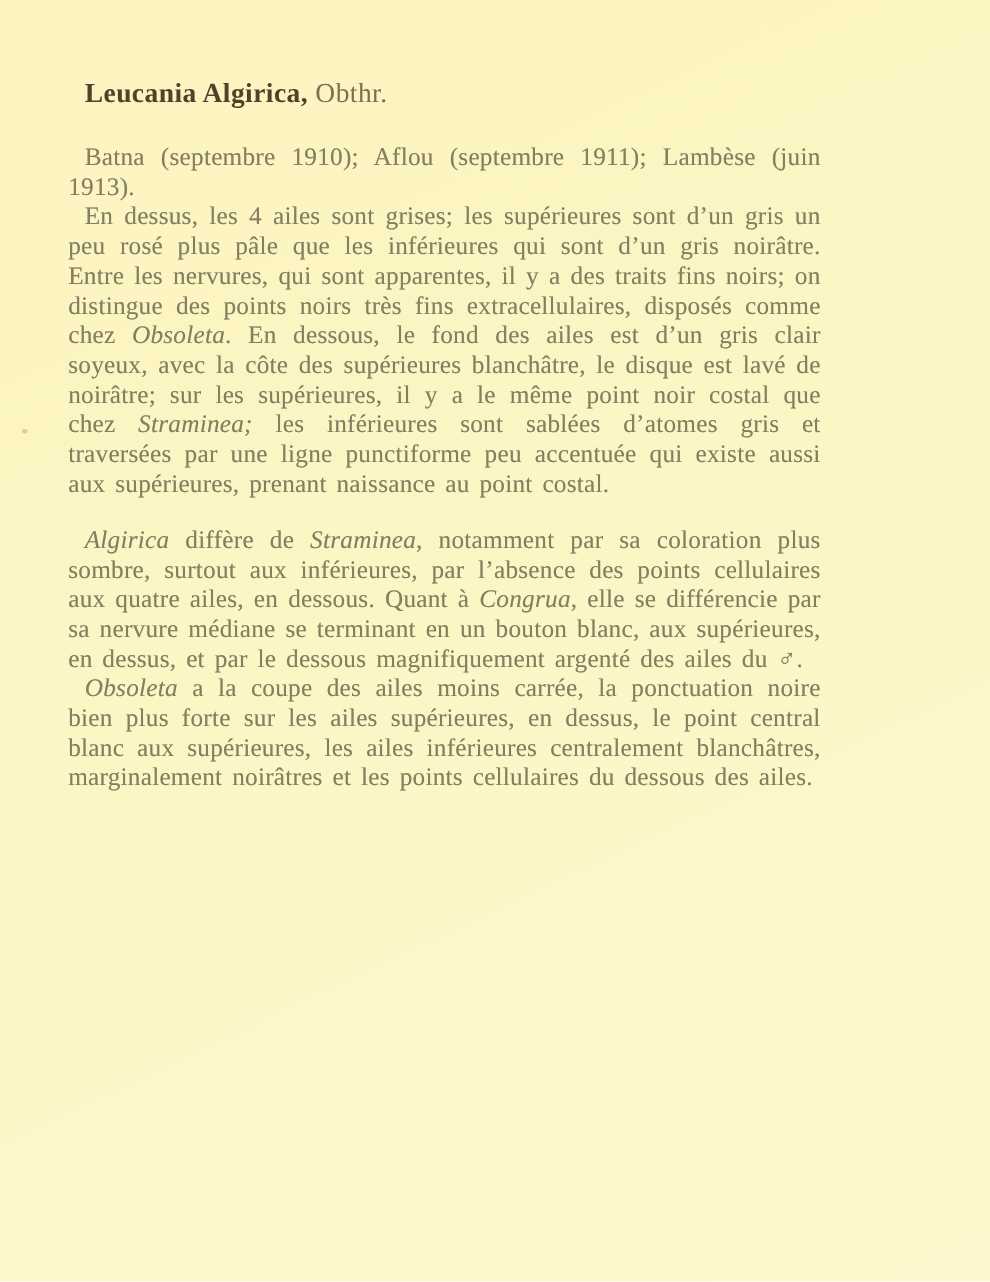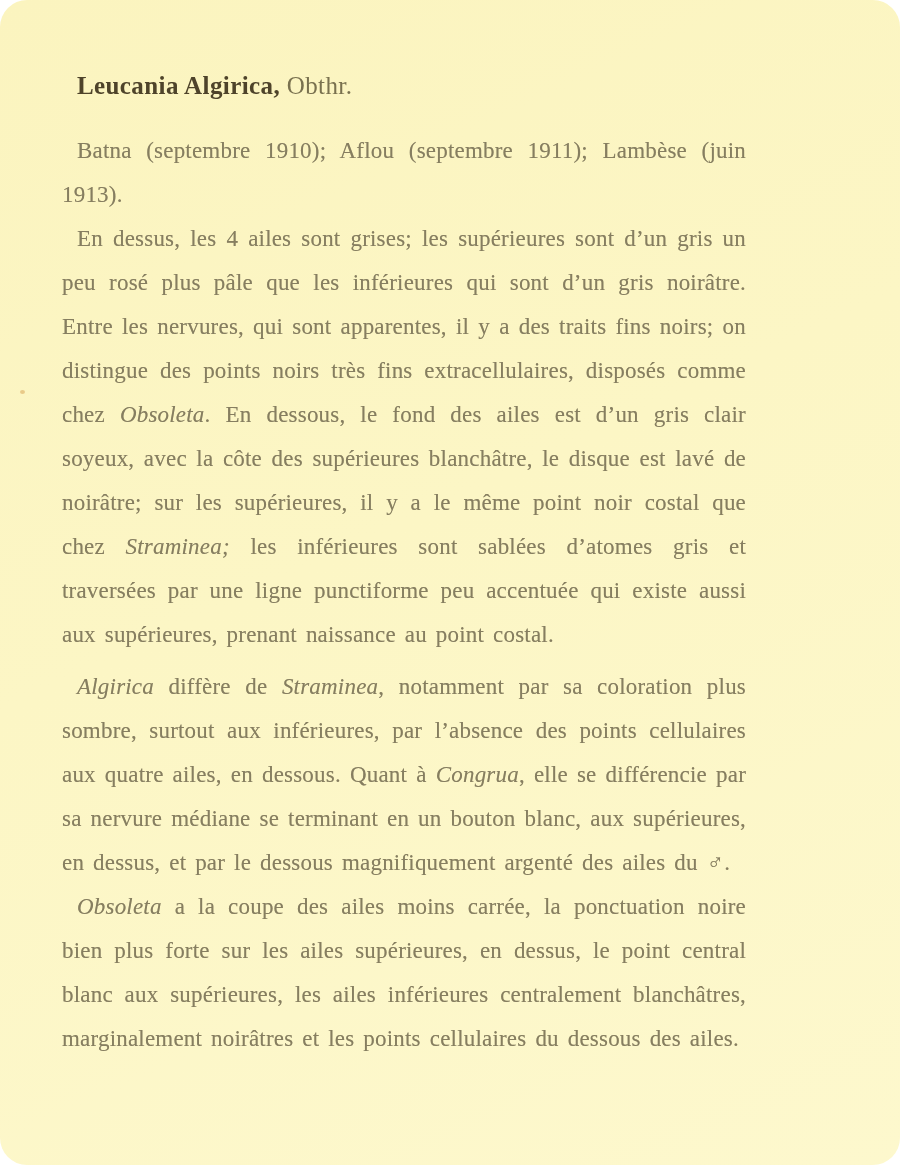--- a/index.html
+++ b/index.html
@@ -16,21 +16,20 @@
     height: 1165px;
     font-family: "Liberation Serif", "DejaVu Serif", serif;
   }
   .page {
     position: relative;
     width: 900px;
     height: 1165px;
     overflow: hidden;
     background: linear-gradient(155deg, #fbf4bf 0%, var(--paper) 45%, #fdf8cd 100%);
     color: var(--ink);
-    border-radius: 27px;
   }
   .text-block {
     position: absolute;
     left: 62px;
     top: 70px;
     width: 684px;
   }
   .heading {
     margin: 0 0 27px 0;
     font-size: 25px;
@@ -42,28 +41,28 @@
   .species-name {
     font-weight: bold;
     color: var(--ink-heading);
   }
   .author {
     color: var(--ink-author);
   }
   .para {
     margin: 0;
     font-size: 23px;
-    line-height: 44px;
+    line-height: 27px;
     text-align: justify;
     text-indent: 15px;
     word-spacing: 3px;
     letter-spacing: 0.2px;
     text-shadow: 0 0 0.6px rgba(134, 126, 96, 0.45);
   }
-  .para.extra-gap { margin-top: 8px; }
+  .para.extra-gap { margin-top: 24px; }
   .para i { font-style: italic; }
   .speck {
     position: absolute;
     left: 20px;
     top: 390px;
     width: 5px;
     height: 4px;
     border-radius: 50%;
     background: var(--speck);
     opacity: 0.55;

